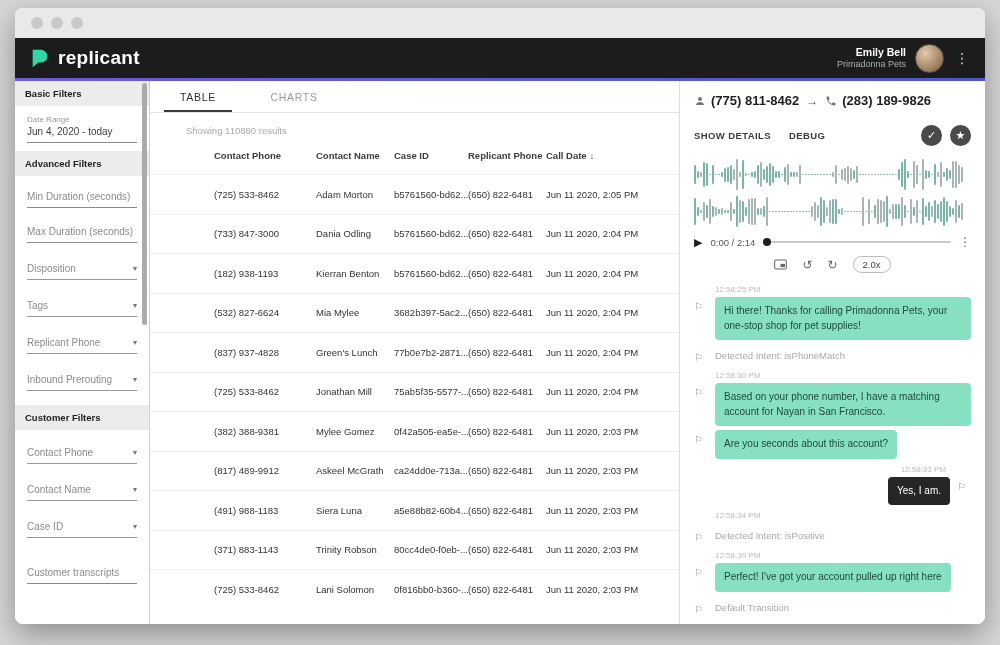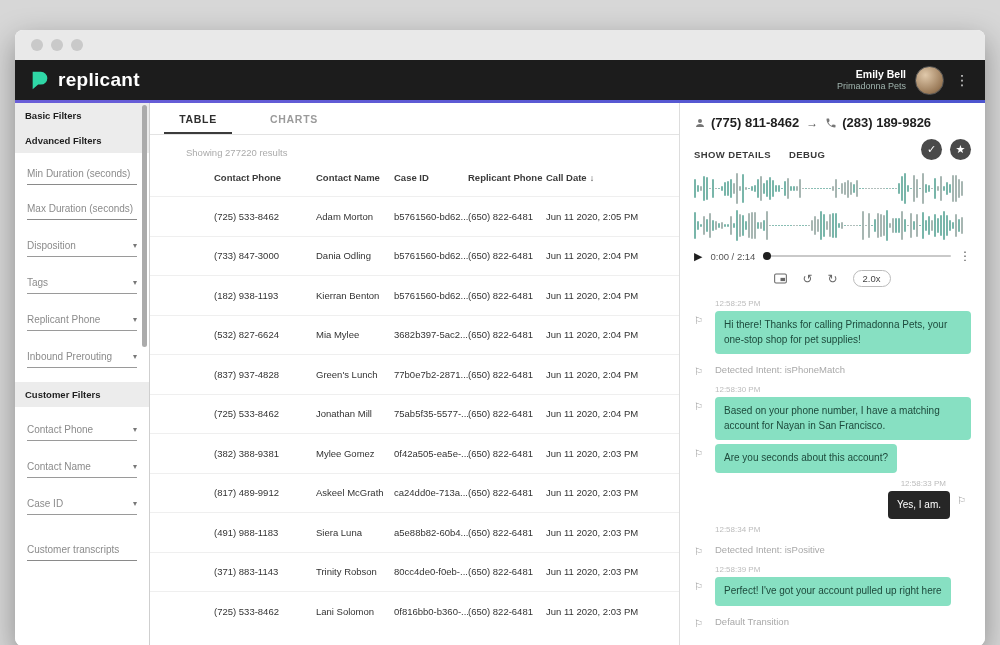--- a/index.html
+++ b/index.html
@@ -1,17 +1,17 @@
 <!DOCTYPE html>
 <html><head>
 <meta charset="utf-8">
 <style>
   html,body{margin:0;padding:0}
   body{width:1000px;height:645px;background:#d7d7d7;font-family:"Liberation Sans",sans-serif;position:relative;overflow:hidden}
-  .window{position:absolute;left:15px;top:30px;width:970px;height:616px;background:#fff;border-radius:8px;
+  .window{position:absolute;left:15px;top:8px;width:970px;height:616px;background:#fff;border-radius:8px;
     box-shadow:0 10px 30px rgba(0,0,0,.35);overflow:hidden;display:flex;flex-direction:column}
   
   .titlebar{height:30px;background:#e9e9e9;display:flex;align-items:center;padding-left:16px;gap:8px;flex:0 0 auto}
   .light{width:12px;height:12px;border-radius:50%;background:#c9c9c9}
   
   .appbar{height:40px;background:#1c1c1c;display:flex;align-items:center;padding:0 14px;flex:0 0 auto}
   .logo{display:flex;align-items:center;gap:7px}
   .logo-text{color:#fff;font-size:19px;font-weight:bold;letter-spacing:.3px}
   .appbar-right{margin-left:auto;display:flex;align-items:center;gap:9px}
   .user-block{text-align:right;line-height:1.25}
@@ -32,38 +32,38 @@
   .sb-input{display:block;width:100%;border:none;border-bottom:1px solid #8a8a8a;font-family:inherit;
     font-size:10px;color:#3c3c3c;padding:6px 0 5px;margin-bottom:12px;outline:none;background:transparent}
   .sb-input::placeholder{color:#8b8b8b}
   .sb-input.dateval{padding-top:0;margin-bottom:6px}
   .sb-field{font-size:10px;color:#8b8b8b;border-bottom:1px solid #9a9a9a;padding:8px 0 5px;margin-bottom:12px;
     display:flex;justify-content:space-between;align-items:center;cursor:pointer}
   .sb-caret{font-size:8px;color:#777}
   .sb-scroll{position:absolute;top:2px;right:2px;width:5px;height:242px;background:#ababab;border-radius:3px}
   
   .tabbar{height:31px;border-bottom:1px solid #e3e3e3;display:flex;flex:0 0 auto}
-  .tab{width:96px;display:flex;align-items:center;justify-content:center;font-size:10.5px;font-weight:bold;
+  .tab{width:96px;display:flex;align-items:center;justify-content:center;font-size:10.5px;font-weight:normal;
     letter-spacing:.7px;color:#9b9b9b;position:relative;cursor:pointer}
   .tab.active{color:#2f2f2f}
   .tab.active:after{content:"";position:absolute;left:14px;right:14px;bottom:0;height:2px;background:#3b3b3b}
   .results{font-size:9.5px;color:#ababab;padding:12px 0 10px 36px}
   .thead,.trow{display:grid;grid-template-columns:102px 78px 74px 78px auto;padding-left:64px;align-items:center}
   .thead{font-size:9.5px;font-weight:bold;color:#3c3c3c;padding-top:4px;padding-bottom:13px}
   .thead .th{white-space:nowrap}
   .sort-arrow{font-size:9px;color:#444;margin-left:3px}
   .tbody{flex:1;overflow:hidden}
   .trow{height:38.5px;border-top:1px solid #efefef;font-size:9.5px;color:#333;cursor:pointer}
   .tcell{white-space:nowrap;overflow:hidden;padding-right:6px}
   
   .dt-head{padding:12px 14px 0;flex:0 0 auto}
   .call-row{display:flex;align-items:center;gap:5px;font-size:13px;font-weight:bold;color:#1f1f1f}
   .call-arrow{color:#555;font-weight:normal;font-size:12px;margin:0 2px}
   .dt-meta{font-size:9px;color:#9b9b9b;margin-top:5px}
-  .dt-actions{display:flex;align-items:flex-end;margin-top:9px}
+  .dt-actions{display:flex;align-items:center;margin-top:17px}
   .dt-link{font-size:9.5px;font-weight:bold;color:#3a3a3a;letter-spacing:.4px;margin-right:18px;cursor:pointer}
   .dt-circles{margin-left:auto;display:flex;gap:8px}
   .circle-btn{width:21px;height:21px;border-radius:50%;background:#4a4a4a;color:#fff;display:flex;
     align-items:center;justify-content:center;font-size:11px;cursor:pointer}
   .waveform{margin:10px 14px 0;flex:0 0 auto}
   .wf-ch{height:37px;display:flex;align-items:center;gap:1px;overflow:hidden}
   .wf-ch span{width:2px;border-radius:1px;flex:0 0 auto}
   .player{display:flex;align-items:center;gap:8px;padding:5px 14px 0;flex:0 0 auto}
   .play-btn{font-size:11px;color:#1f1f1f;cursor:pointer}
   .time{font-size:9.5px;color:#555;white-space:nowrap}
@@ -114,20 +114,24 @@
       <div class="kebab">⋮</div>
     </div>
   </div>
 
   <div class="accent"></div>
 
   <div class="content">
 
     <div class="sidebar">
       <div class="sb-section">Basic Filters</div>
+      <div class="sb-group">
+        <div class="sb-label">Date Range</div>
+        <input class="sb-input dateval" value="Jun 4, 2020 - today" style="">
+      </div>
 
       <div class="sb-section">Advanced Filters</div>
       <div class="sb-group">
         <input class="sb-input" placeholder="Min Duration (seconds)" style="">
         <input class="sb-input" placeholder="Max Duration (seconds)" style="">
         <div class="sb-field">
           <span>Disposition</span>
           <span class="sb-caret">▾</span>
         </div>
         <div class="sb-field">
@@ -165,21 +169,21 @@
       </div>
 
       <div class="sb-scroll"></div>
     </div>
 
     <div class="main">
       <div class="tabbar">
         <div class="tab active">TABLE</div>
         <div class="tab">CHARTS</div>
       </div>
-      <div class="results">Showing 277220 results</div>
+      <div class="results">Showing 110880 results</div>
       <div class="thead">
         <div class="th">Contact Phone</div>
         <div class="th">Contact Name</div>
         <div class="th">Case ID</div>
         <div class="th">Replicant Phone</div>
         <div class="th">
           <span>Call Date</span><span class="sort-arrow">↓</span>
         </div>
       </div>
       <div class="tbody">

